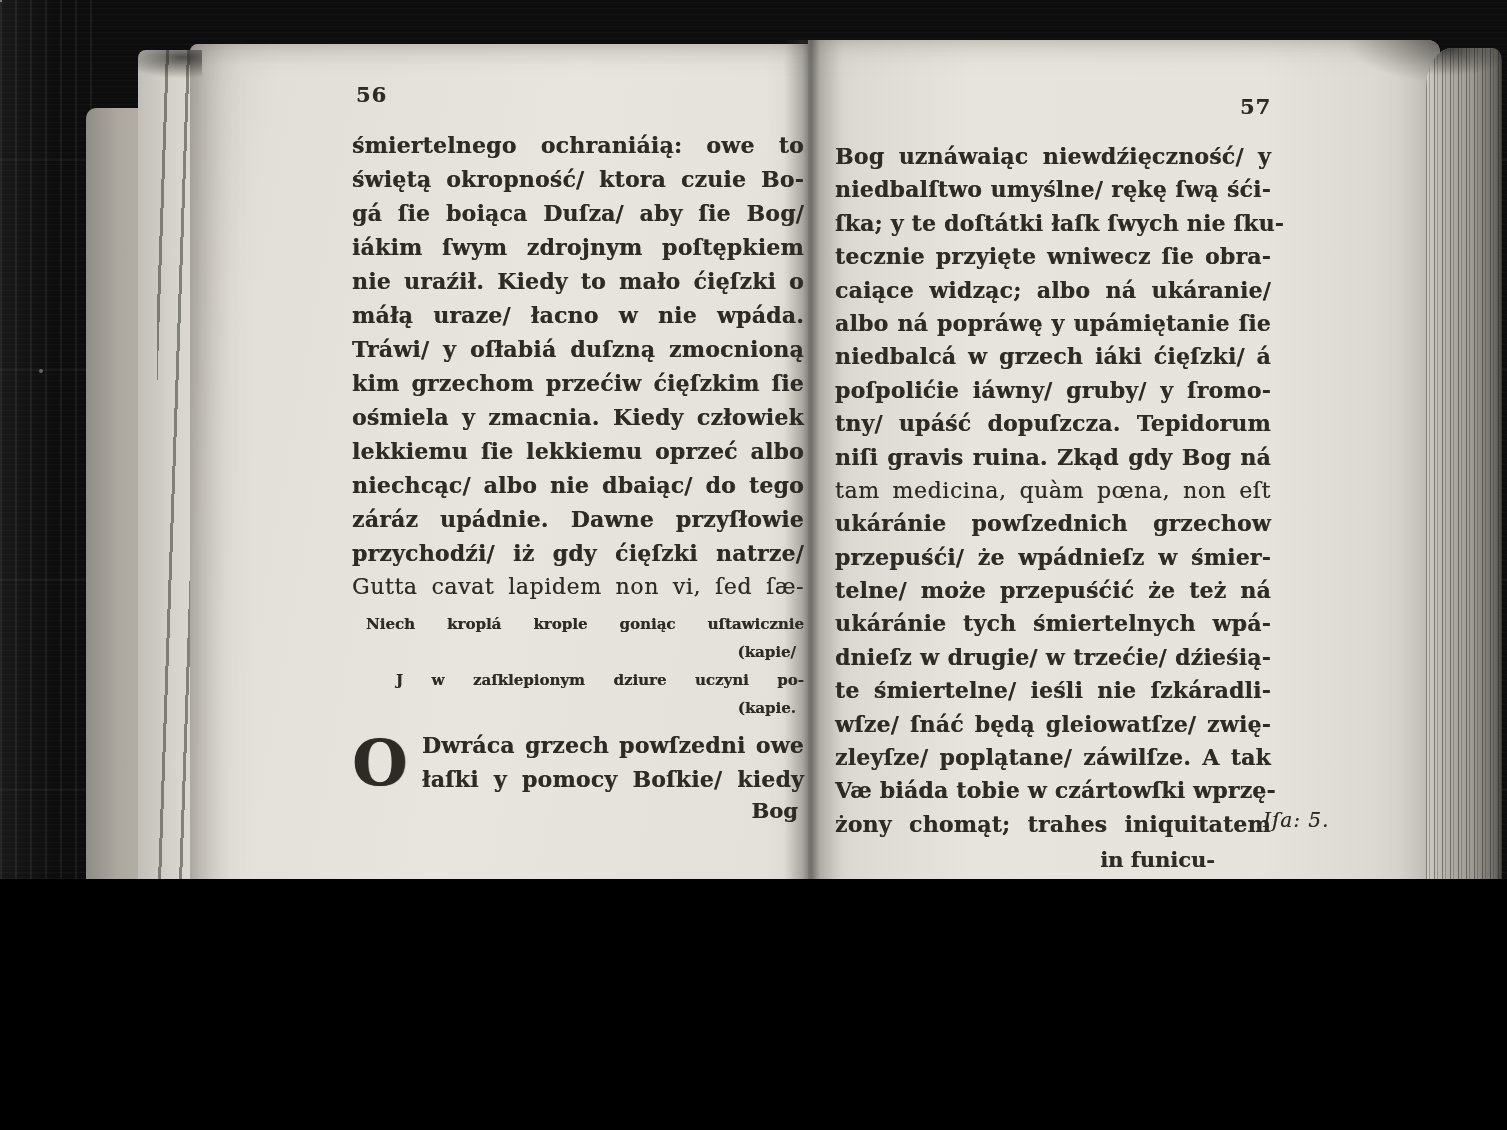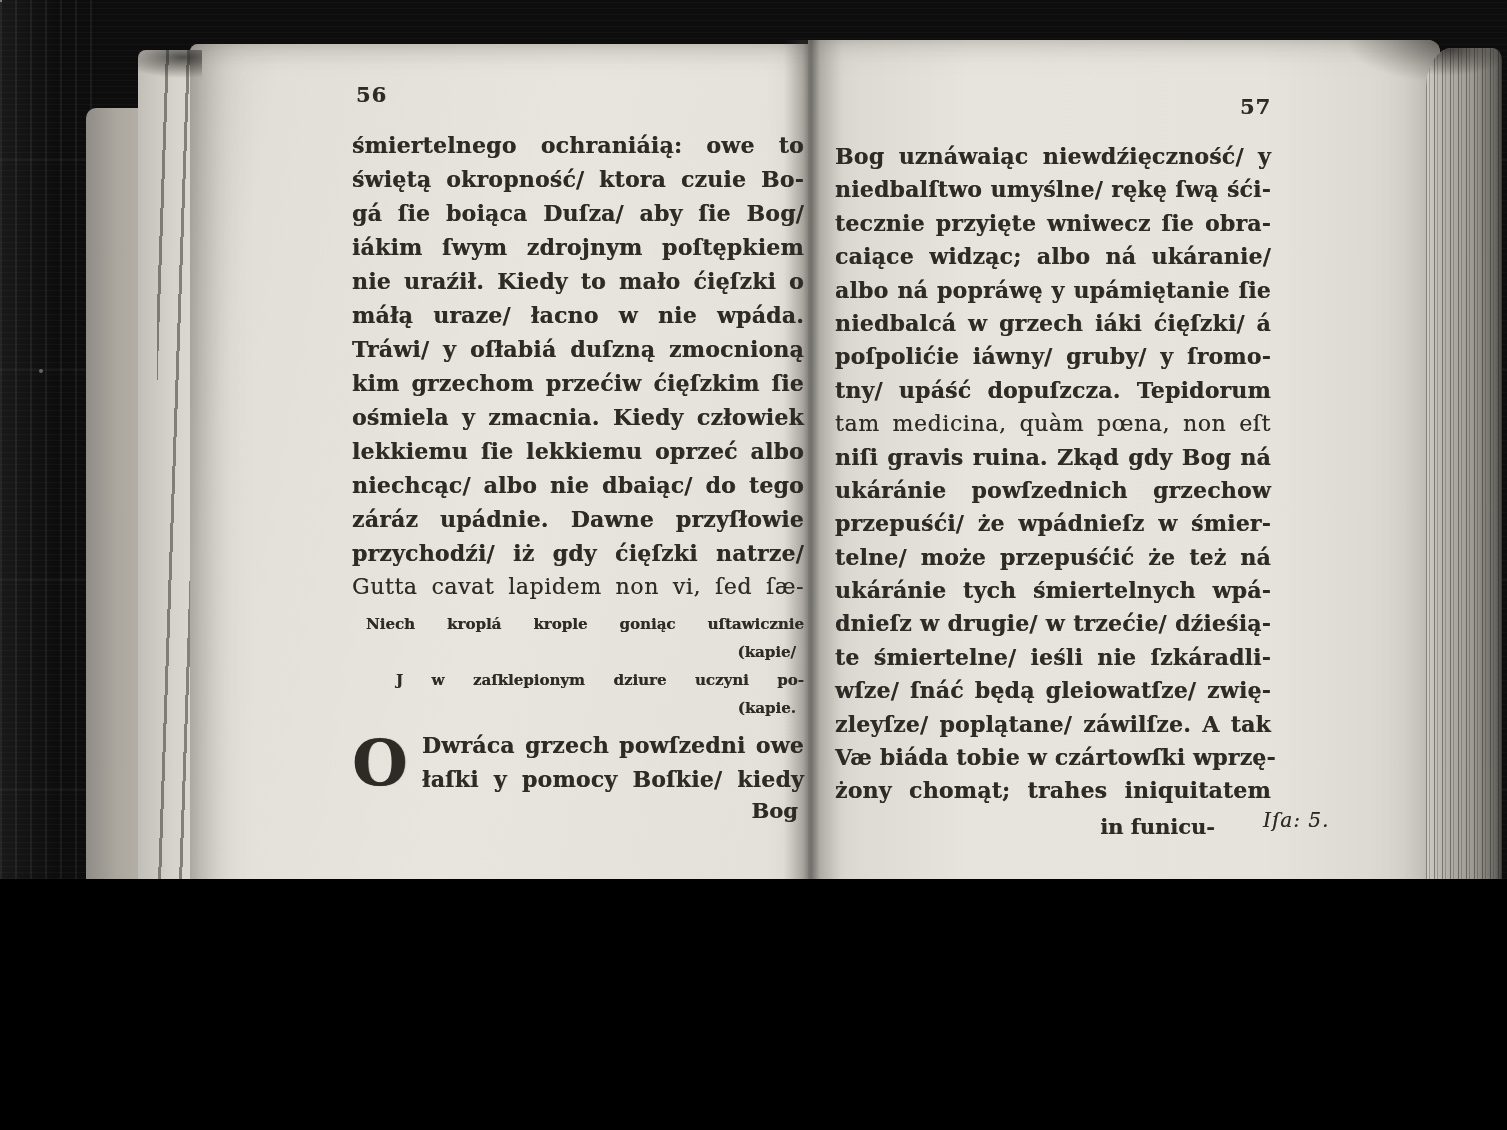--- a/index.html
+++ b/index.html
@@ -174,28 +174,29 @@
       <span class="dropcap">O</span>
       <div class="bl">Dwráca grzech powſzedni owe</div>
       <div class="bl">łaſki y pomocy Boſkie/ kiedy</div>
     </div>
     <div class="catchword">Bog</div>
   </div>
 
   <div class="tb tb-right ink">
     <div class="bl">Bog uznáwaiąc niewdźięczność/ y</div>
     <div class="bl">niedbalſtwo umyślne/ rękę ſwą śći-</div>
+    <div class="bl">ſka; y te doſtátki łaſk ſwych nie ſku-</div>
     <div class="bl">tecznie przyięte wniwecz ſie obra-</div>
     <div class="bl">caiące widząc; albo ná ukáranie/</div>
     <div class="bl">albo ná popráwę y upámiętanie ſie</div>
     <div class="bl">niedbalcá w grzech iáki ćięſzki/ á</div>
     <div class="bl">poſpolićie iáwny/ gruby/ y ſromo-</div>
     <div class="bl">tny/ upáść dopuſzcza. Tepidorum</div>
+    <div class="bl">niſi gravis ruina. Zkąd gdy Bog ná</div>
     <div class="bl roman">tam medicina, quàm pœna, non eſt</div>
-    <div class="bl">niſi gravis ruina. Zkąd gdy Bog ná</div>
     <div class="bl">ukáránie powſzednich grzechow</div>
     <div class="bl">przepuśći/ że wpádnieſz w śmier-</div>
     <div class="bl">telne/ może przepuśćić że też ná</div>
     <div class="bl">ukáránie tych śmiertelnych wpá-</div>
     <div class="bl">dnieſz w drugie/ w trzećie/ dźieśią-</div>
     <div class="bl">te śmiertelne/ ieśli nie ſzkáradli-</div>
     <div class="bl">wſze/ ſnáć będą gleiowatſze/ zwię-</div>
     <div class="bl">zleyſze/ poplątane/ záwilſze. A tak</div>
     <div class="bl">Væ biáda tobie w czártowſki wprzę-</div>
     <div class="bl">żony chomąt; trahes iniquitatem</div>

